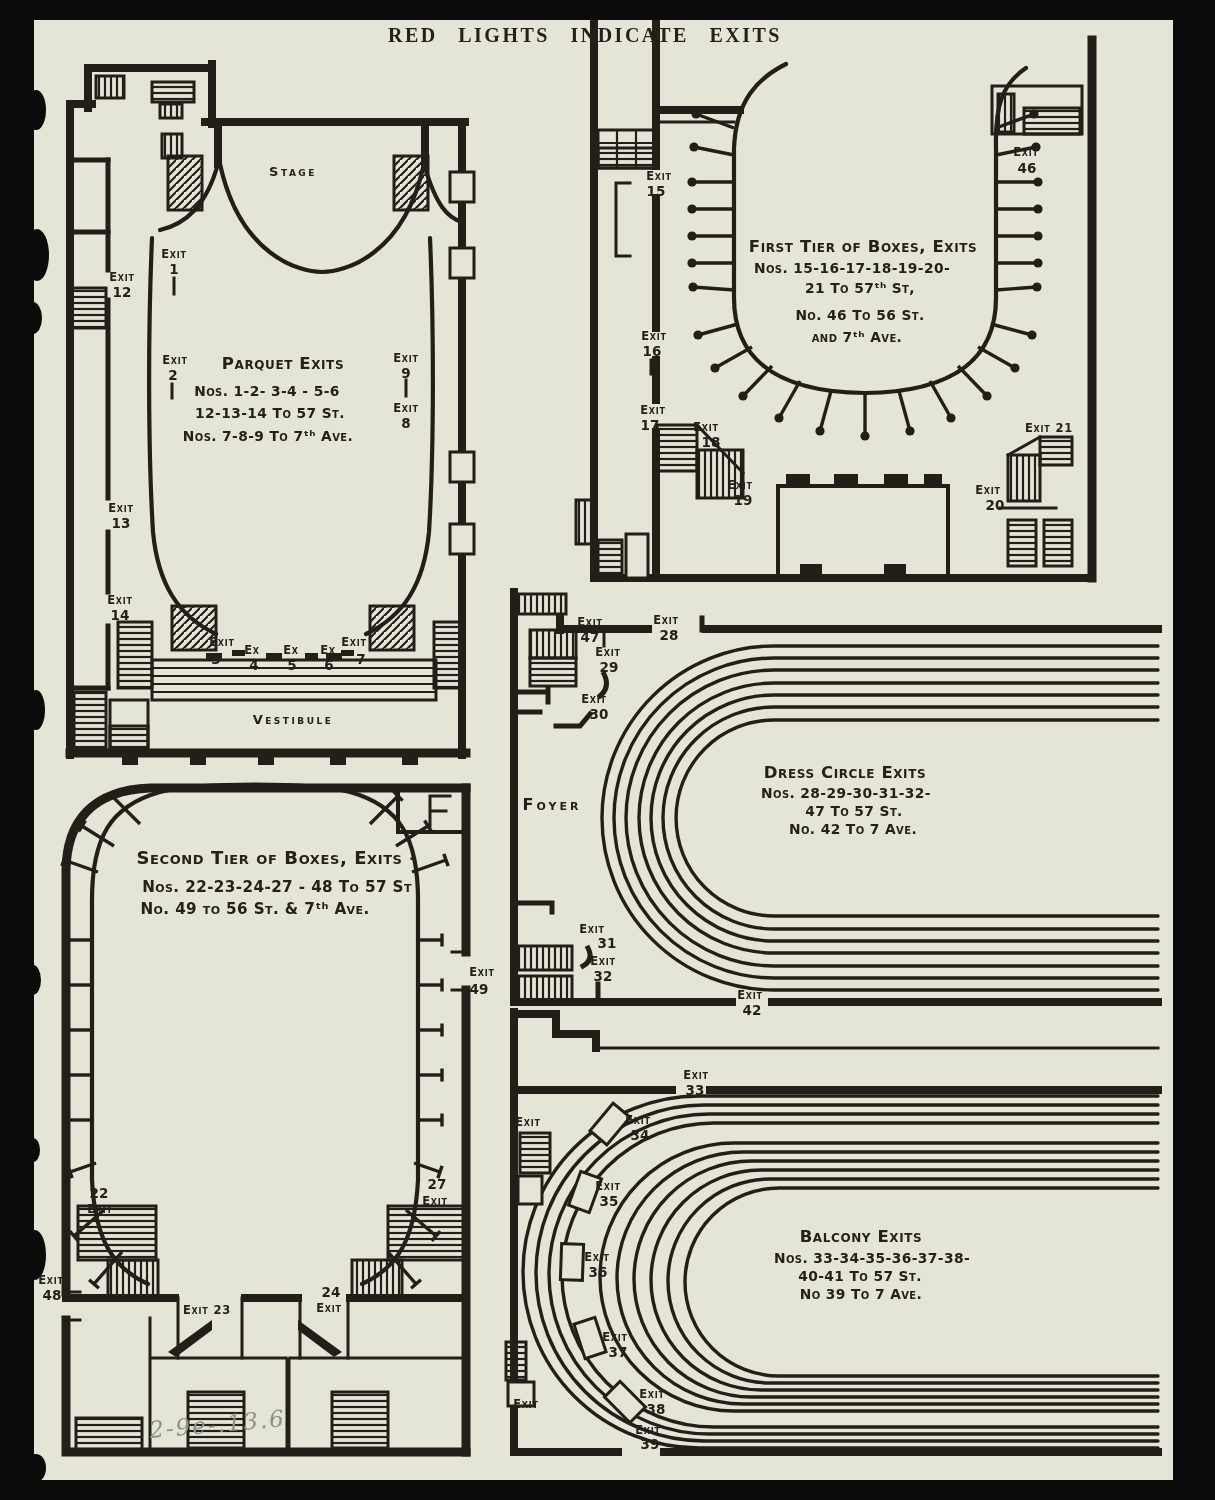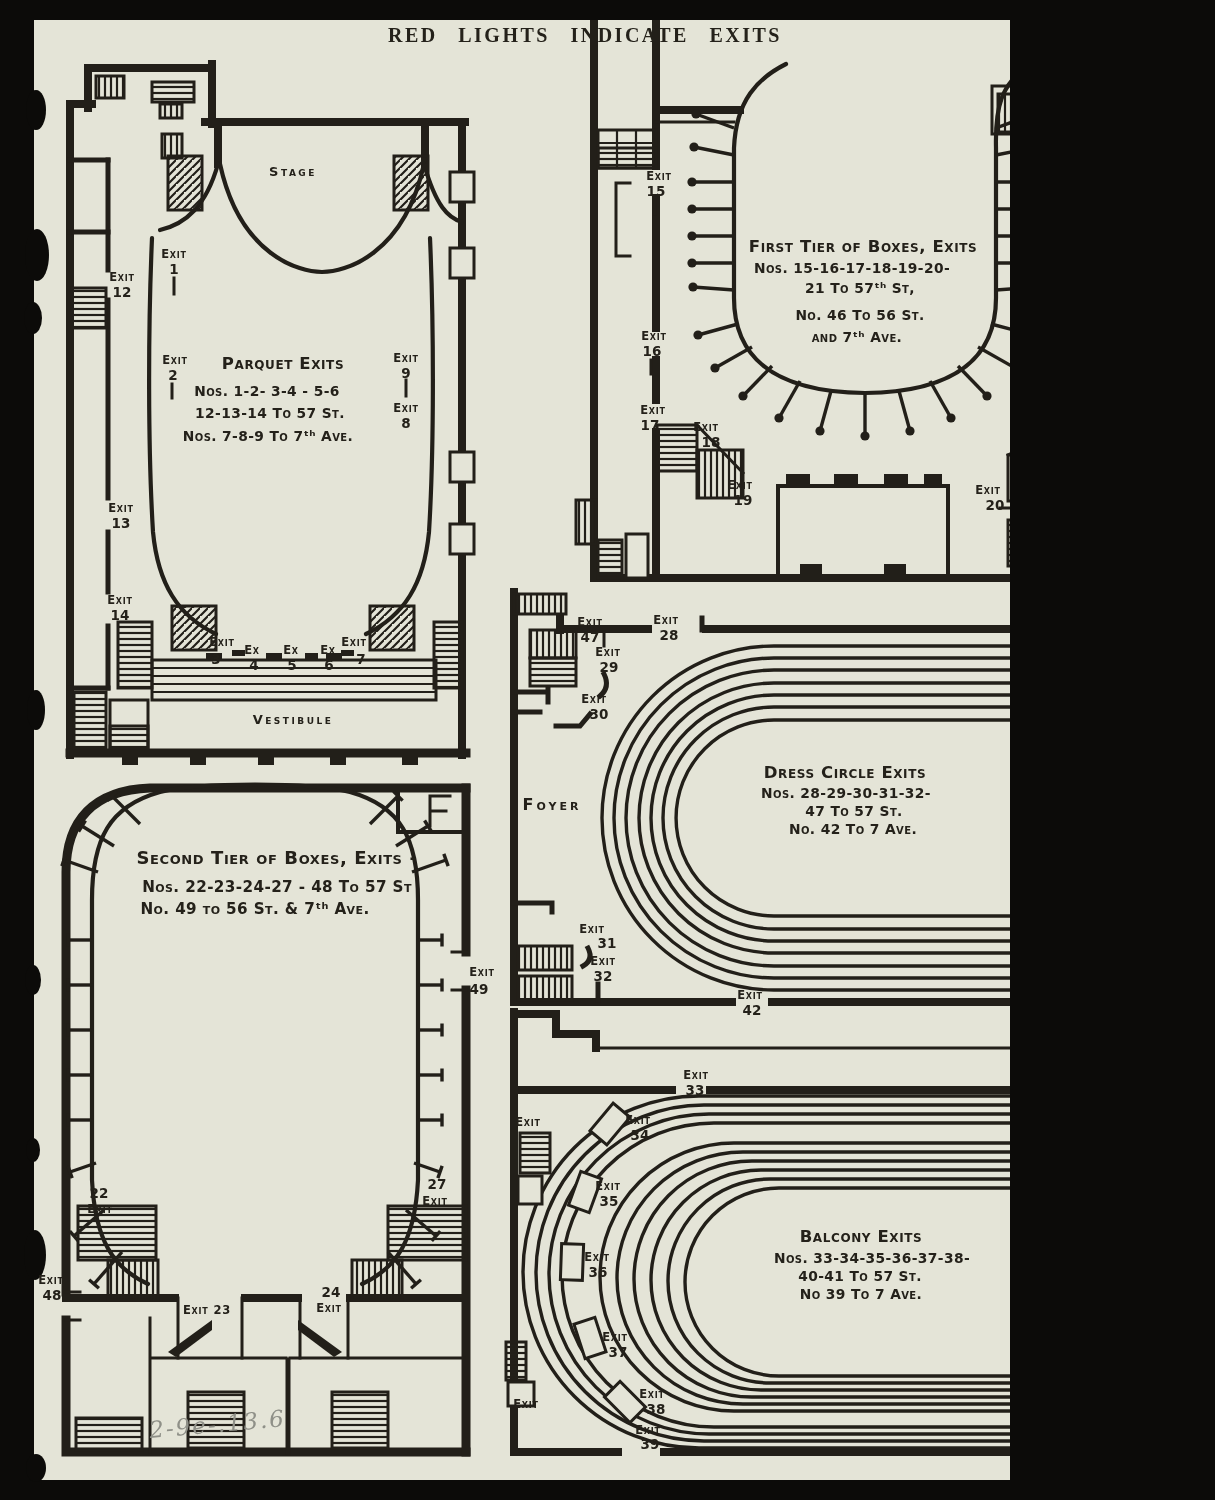--- a/index.html
+++ b/index.html
@@ -1,16 +1,16 @@
 <!DOCTYPE html>
 <html><head>
 <meta charset="utf-8">
 <style>
   html,body{margin:0;padding:0;background:#0c0b09;}
-  .scan{position:relative;width:1010px;height:1500px;background:#0ea5e9;overflow:hidden;}
+  .scan{position:relative;width:1173px;height:1500px;background:#0ea5e9;overflow:hidden;}
   svg{display:block;}
   text{font-family:"DejaVu Sans",sans-serif;fill:#24211a;}
   .sc{font-variant:small-caps;}
   .hdr{font-family:"Liberation Serif",serif;font-size:20px;font-weight:bold;letter-spacing:2.5px;word-spacing:13px;}
   .xw{font-size:11.5px;font-weight:bold;letter-spacing:.8px;}
   .xn{font-size:13.5px;font-weight:bold;}
   .ttl{font-size:16.5px;font-weight:bold;letter-spacing:.6px;}
   .ttl2{font-size:18px;font-weight:bold;letter-spacing:.6px;}
   .ln{font-size:13.8px;font-weight:bold;letter-spacing:.4px;}
   .ln2{font-size:15.2px;font-weight:bold;letter-spacing:.4px;}

